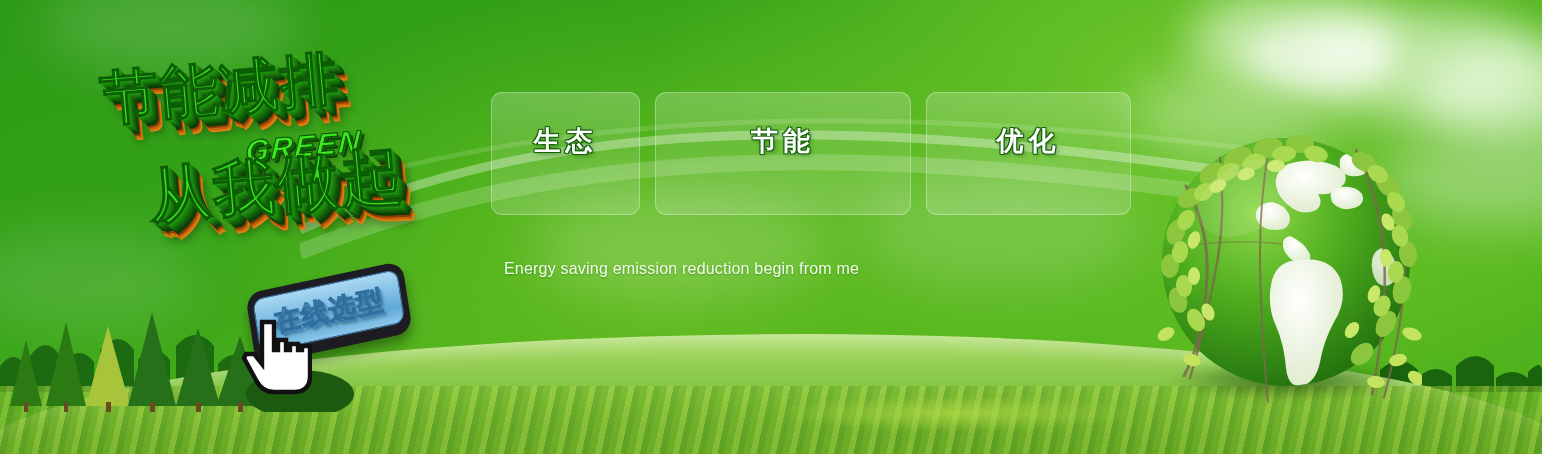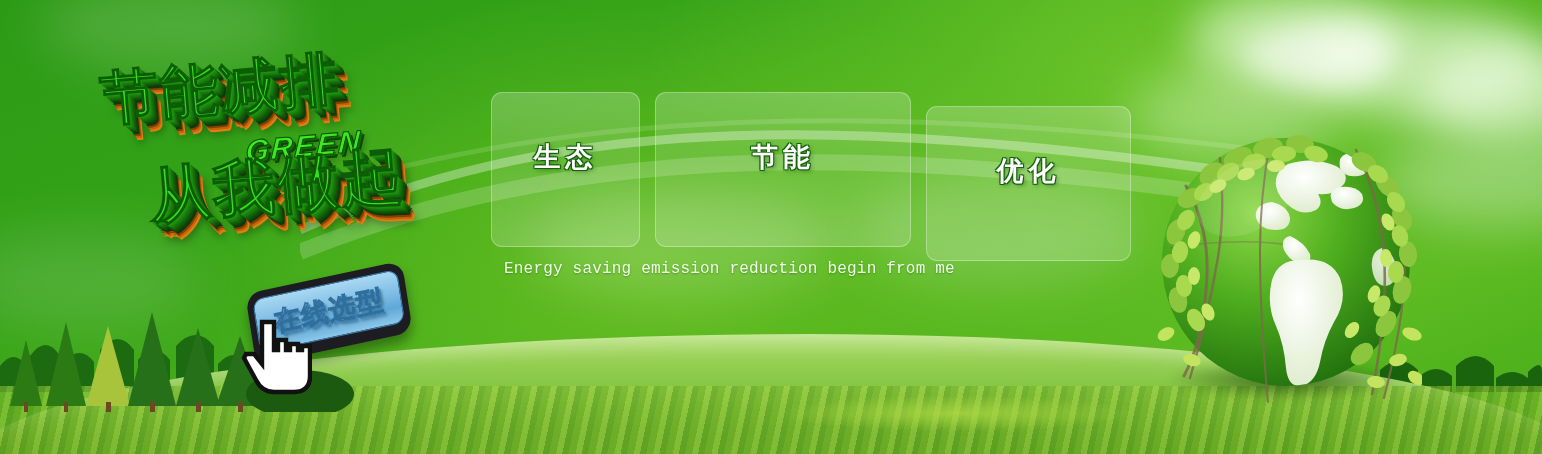--- a/index.html
+++ b/index.html
@@ -83,39 +83,39 @@
     font-size:27px;font-weight:bold;color:#ffffff;letter-spacing:1px;
     -webkit-text-stroke:1px #2f6f9e;
     text-shadow:2px 2px 0 #3f86b8, 3px 4px 3px rgba(0,0,0,.35);
     white-space:nowrap;
   }
   .cursor{position:absolute;left:240px;top:316px;width:72px;height:80px;}
 
   
   .cards{position:absolute;left:491px;top:92px;display:flex;gap:15px;}
   .card{
-    width:149px;height:155px;border-radius:11px;
+    width:149px;height:123px;border-radius:11px;
     background:linear-gradient(180deg,rgba(255,255,255,.22) 0%,rgba(255,255,255,.11) 45%,rgba(255,255,255,.18) 100%);
     border:1px solid rgba(255,255,255,.30);
     display:flex;flex-direction:column;align-items:center;justify-content:center;
   }
   .card.w2{width:256px;text-align:center;}
-  .card.w3{width:205px;margin-top:14px;}
+  .card.w3{width:205px;}
   .card-cn{
     font-size:27px;font-weight:bold;color:#ffffff;letter-spacing:5px;
     text-shadow:0 0 2px #14620a,1px 1px 0 #14620a,-1px 1px 0 #14620a,1px -1px 0 #14620a,-1px -1px 0 #14620a,2px 2px 4px rgba(0,60,0,.45);
     margin-bottom:26px;
   }
   .card-en{
     font-size:33px;color:#ffffff;white-space:nowrap;
     text-shadow:0 0 2px #14620a,1.4px 1.4px 0 #14620a,-1.4px 1.4px 0 #14620a,1.4px -1.4px 0 #14620a,-1.4px -1.4px 0 #14620a,2px 3px 5px rgba(0,60,0,.45);
   }
   .tagline{
     position:absolute;left:504px;top:260px;font-size:16px;color:#f2fce9;
-    letter-spacing:.2px;text-shadow:0 1px 2px rgba(0,70,0,.35);white-space:nowrap;font-family:Liberation Mono, monospace;
+    letter-spacing:.2px;text-shadow:0 1px 2px rgba(0,70,0,.35);white-space:nowrap;
   }
 
   
   .globe-wrap{position:absolute;left:1150px;top:128px;width:272px;height:286px;}
   .globe-shadow{
     position:absolute;left:18px;top:232px;width:236px;height:40px;border-radius:50%;
     background:radial-gradient(ellipse at center, rgba(12,48,6,.62) 0%, rgba(12,48,6,0) 72%);
     filter:blur(4px);
   }
 </style>

